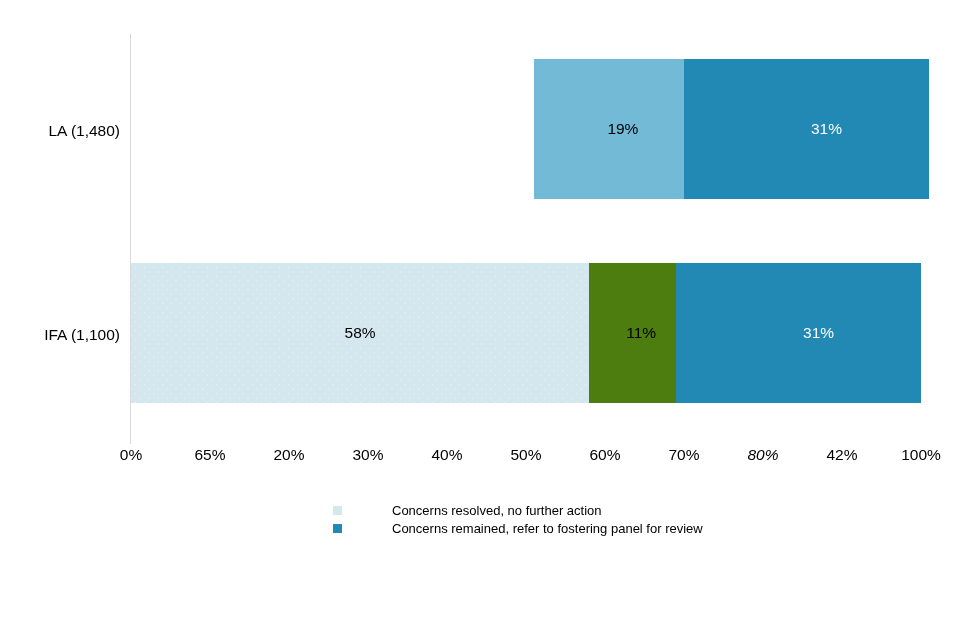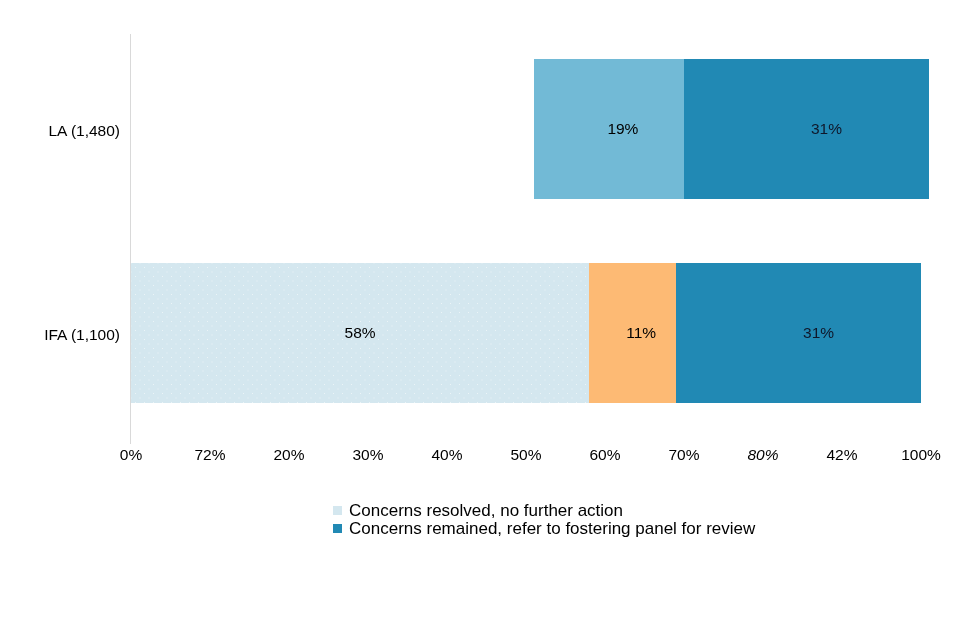--- a/index.html
+++ b/index.html
@@ -62,21 +62,21 @@
     height: 140px;
     display: flex;
     align-items: center;
     justify-content: center;
     font-size: 15.5px;
     line-height: 1;
     box-sizing: border-box;
   }
   .seg-0 { background-color: #d4e7ef; color: #000000; }
   .seg-1 { background-color: #72bad6; color: #000000; }
-  .seg-2 { background-color: #2189b4; color: #0f172a; padding-left: 40px; }
+  .seg-2 { background-color: #2189b4; color: #ffffff; padding-left: 40px; }
 
   
   .seg-0::before {
     content: "";
     position: absolute;
     inset: 0;
     background-image:
       radial-gradient(#ffffff 0.7px, transparent 0.8px),
       radial-gradient(#ffffff 0.7px, transparent 0.8px);
     background-size: 9px 9px, 9px 9px;
@@ -118,24 +118,25 @@
     align-items: center;
     height: 15px;
   }
   .legend-swatch {
     width: 9px;
     height: 9px;
     margin-right: 7px;
     flex: 0 0 auto;
   }
   .legend-text {
-    font-size: 17px;
+    font-size: 13px;
     color: #000000;
     line-height: 1;
     white-space: nowrap;
+    margin-left: 43px;
   }
 </style>
 </head>
 <body>
 
 <div id="chart-root">
 
   <div class="y-axis-line"></div>
 
   <div class="plot-area">
@@ -146,36 +147,36 @@
       </div>
       <div class="seg seg-2" id="r0s2" style="left: 553px; width: 244.9px; background-color: rgb(33, 137, 180);">
         <span class="seg-label">31%</span>
       </div>
     </div>
 
     <div class="bar-row" id="bar-row-1" style="top:229px;text-align:right;">
       <div class="seg seg-0" id="r1s0" style="left: 0px; width: 458.2px; background-color: rgb(212, 231, 239);">
         <span class="seg-label">58%</span>
       </div>
-      <div class="seg seg-1" id="r1s1" style="left: 458.2px; width: 104px; background-color: #fdba74;">
+      <div class="seg seg-1" id="r1s1" style="left: 458.2px; width: 104px; background-color: #4d7c0f;">
         <span class="seg-label">11%</span>
       </div>
       <div class="seg seg-2" id="r1s2" style="left: 545.1px; width: 244.9px; background-color: rgb(33, 137, 180);">
         <span class="seg-label">31%</span>
       </div>
     </div>
 
   </div>
 
   <div class="cat-label" id="cat-label-0" style="left:10px; width:110px; top:123px;">LA (1,480)</div>
   <div class="cat-label" id="cat-label-1" style="left:10px; width:110px; top:327px;">IFA (1,100)</div>
 
   <div class="x-axis" id="x-axis">
       <div class="x-tick" style="left: 0px;">0%</div>
-      <div class="x-tick" style="left: 79px;">72%</div>
+      <div class="x-tick" style="left: 79px;">65%</div>
       <div class="x-tick" style="left: 158px;">20%</div>
       <div class="x-tick" style="left: 237px;">30%</div>
       <div class="x-tick" style="left: 316px;">40%</div>
       <div class="x-tick" style="left: 395px;">50%</div>
       <div class="x-tick" style="left: 474px;">60%</div>
       <div class="x-tick" style="left: 553px;">70%</div>
       <div class="x-tick" style="left: 632px; font-style: italic;">80%</div>
       <div class="x-tick" style="left: 711px;">42%</div>
       <div class="x-tick" style="left: 790px;">100%</div>
     </div>

